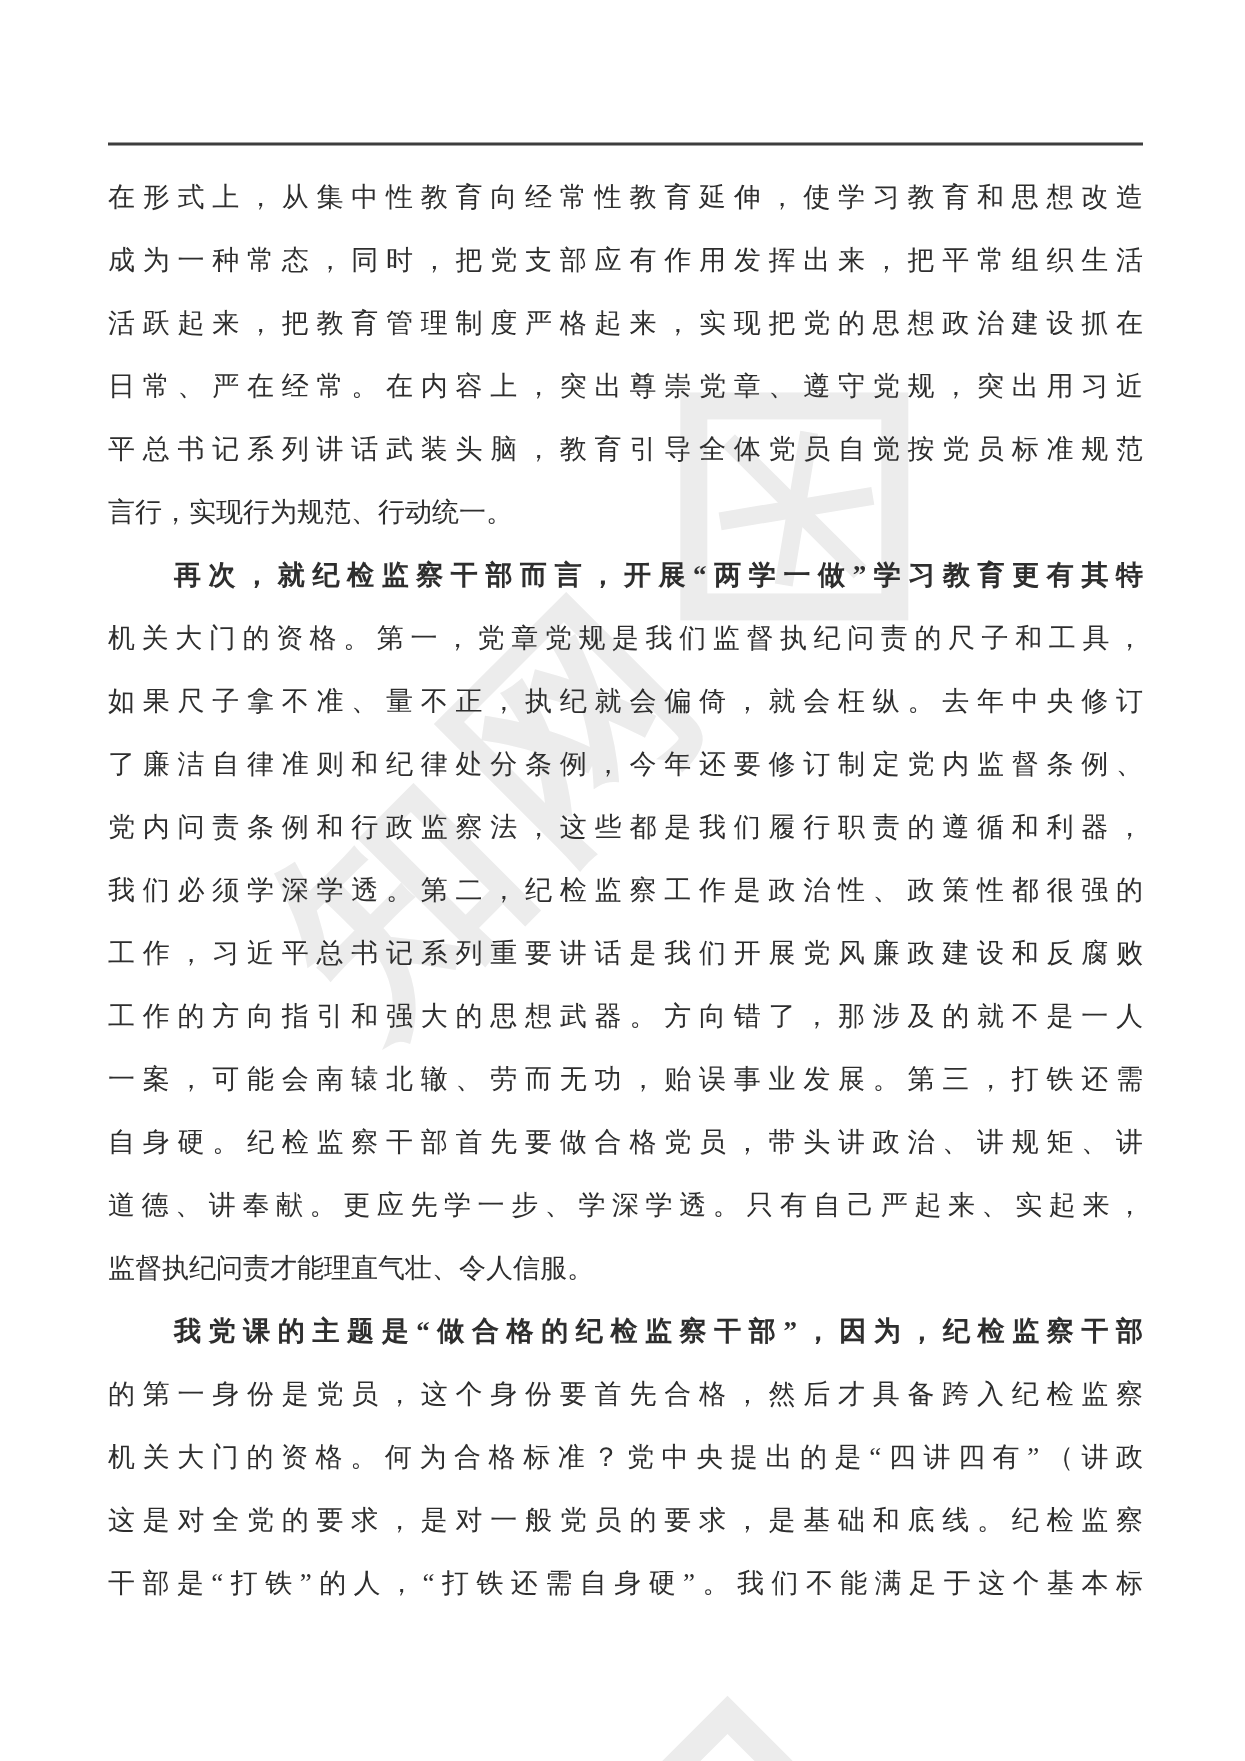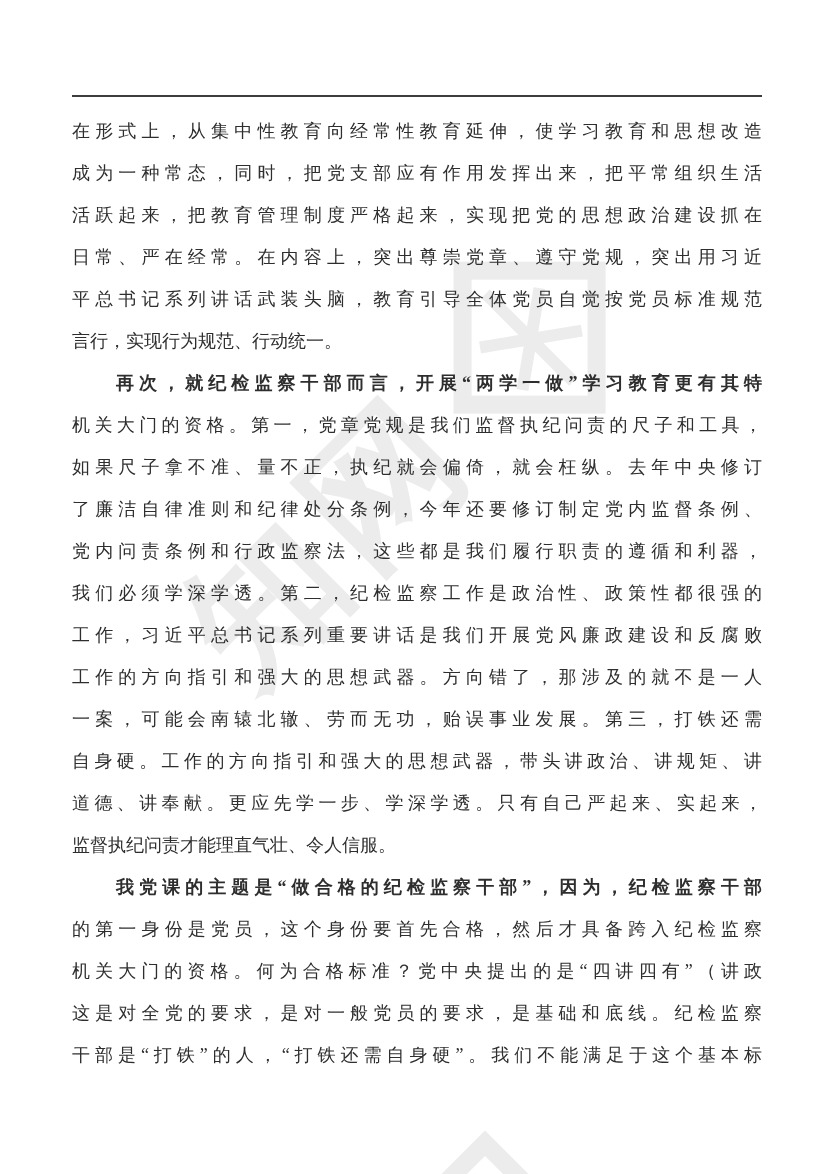--- a/index.html
+++ b/index.html
@@ -113,21 +113,21 @@
       <div class="line last">言行，实现行为规范、行动统一。</div>
       <div class="line indent">再次，就纪检监察干部而言，开展“两学一做”学习教育更有其特</div>
       <div class="line">机关大门的资格。第一，党章党规是我们监督执纪问责的尺子和工具，</div>
       <div class="line">如果尺子拿不准、量不正，执纪就会偏倚，就会枉纵。去年中央修订</div>
       <div class="line">了廉洁自律准则和纪律处分条例，今年还要修订制定党内监督条例、</div>
       <div class="line">党内问责条例和行政监察法，这些都是我们履行职责的遵循和利器，</div>
       <div class="line">我们必须学深学透。第二，纪检监察工作是政治性、政策性都很强的</div>
       <div class="line">工作，习近平总书记系列重要讲话是我们开展党风廉政建设和反腐败</div>
       <div class="line">工作的方向指引和强大的思想武器。方向错了，那涉及的就不是一人</div>
       <div class="line">一案，可能会南辕北辙、劳而无功，贻误事业发展。第三，打铁还需</div>
-      <div class="line">自身硬。工作的方向指引和强大的思想武器，带头讲政治、讲规矩、讲</div>
+      <div class="line">自身硬。纪检监察干部首先要做合格党员，带头讲政治、讲规矩、讲</div>
       <div class="line">道德、讲奉献。更应先学一步、学深学透。只有自己严起来、实起来，</div>
       <div class="line last">监督执纪问责才能理直气壮、令人信服。</div>
       <div class="line indent">我党课的主题是“做合格的纪检监察干部”，因为，纪检监察干部</div>
       <div class="line">的第一身份是党员，这个身份要首先合格，然后才具备跨入纪检监察</div>
       <div class="line">机关大门的资格。何为合格标准？党中央提出的是“四讲四有”（讲政</div>
       <div class="line">这是对全党的要求，是对一般党员的要求，是基础和底线。纪检监察</div>
       <div class="line">干部是“打铁”的人，“打铁还需自身硬”。我们不能满足于这个基本标</div>
     </div>
 
 </div>

